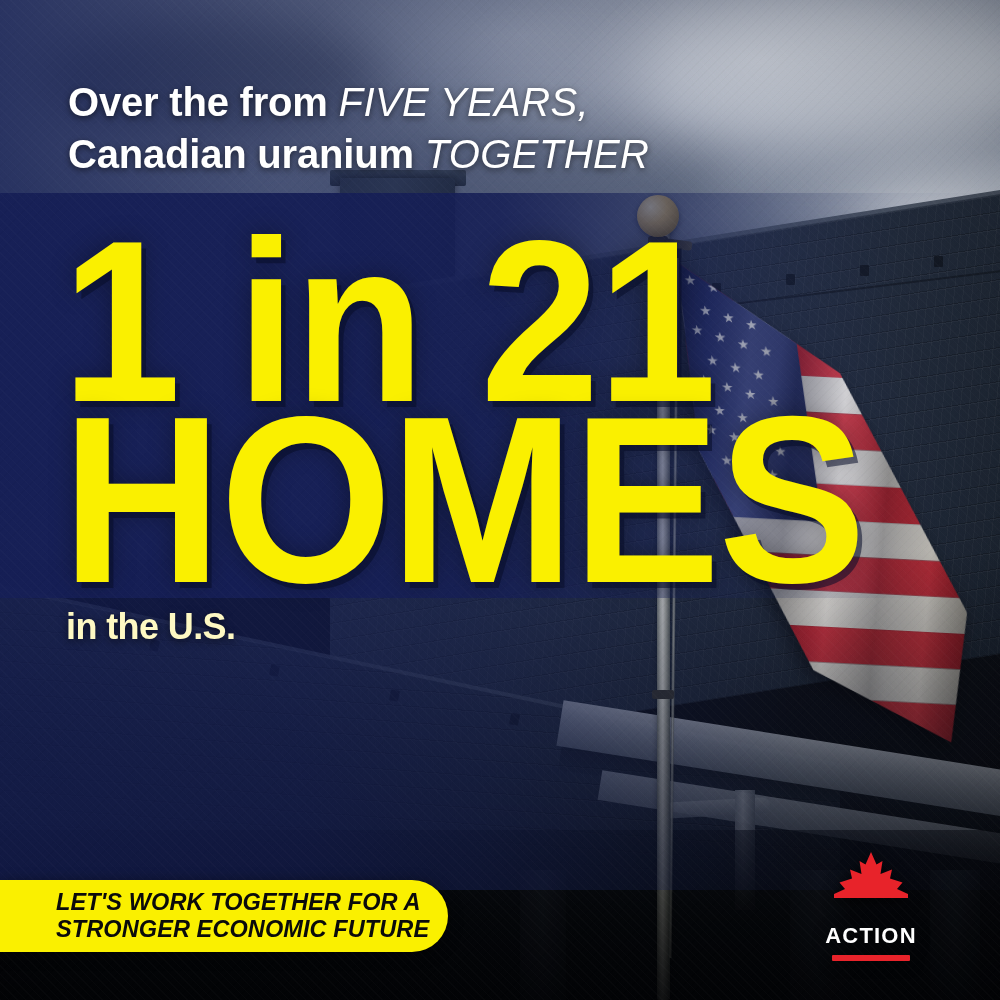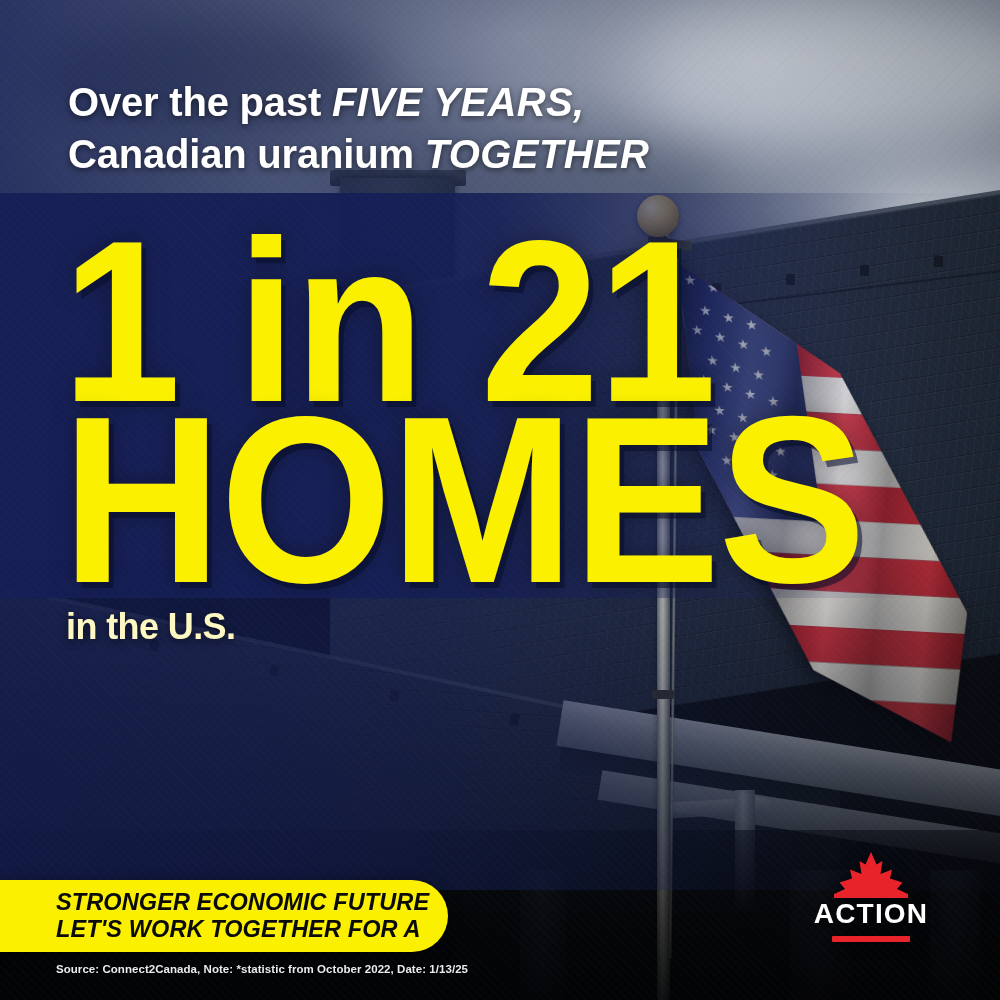--- a/index.html
+++ b/index.html
@@ -253,21 +253,21 @@
 
   
   .kicker {
     position:absolute; left:68px; top:76px; width:720px;
     color:#fff;
     font-size:40px; line-height:1.30;
     font-weight:700;
     letter-spacing:-.2px;
     text-shadow:0 2px 6px rgba(0,0,0,.55);
   }
-  .kicker em { font-style:italic; font-weight:700; letter-spacing:.4px; }
+  .kicker em { font-style:italic; font-weight:400; letter-spacing:.4px; }
 
   .bignum, .bigword {
     position:absolute; left:62px;
     color:#FAF000;
     font-weight:700;
     font-stretch:condensed;
     letter-spacing:-2px;
     line-height:.82;
     text-shadow:5px 6px 0 rgba(8,12,40,.55), 0 0 26px rgba(0,0,0,.35);
     white-space:nowrap;
@@ -313,21 +313,21 @@
     position:absolute; right:38px; top:852px;
     width:182px;
     display:flex; flex-direction:column; align-items:center;
     filter:drop-shadow(0 2px 7px rgba(0,0,0,.75));
   }
   .leaf { width:74px; height:46px; display:block; margin-bottom:2px; }
   .logo-word {
     color:#fff; font-weight:800; font-size:33px;
     letter-spacing:1.2px; line-height:1.03; text-align:center;
   }
-  .logo-word.second { font-size:28px; }
+  .logo-word.second { font-size:22px;margin-top:25px; }
   .logo-rule {
     width:78px; height:6px; background:#E8232A; margin-top:7px; border-radius:1px;
   }
 </style>
 </head>
 <body>
 
 <div id="poster">
 
   <div class="photo">
@@ -438,39 +438,38 @@
     <div class="photo-grade"></div>
   </div>
 
   <div class="band-top"></div>
   <div class="band-strong"></div>
   <div class="band-soft"></div>
   <div class="texture"></div>
 
   <div class="kicker">
     <div>
-      <span>Over the past </span><em>FIVE YEARS,</em>
+      <span>Over the from </span><em>FIVE YEARS,</em>
     </div>
     <div>
       <span>Canadian uranium </span><em>TOGETHER</em>
     </div>
   </div>
 
   <div class="bignum">1 in 21</div>
   <div class="bigword">HOMES</div>
   <div class="subline">in the U.S.</div>
 
   <div class="cta">
     <div class="cta-text">
+      <div>LET'S WORK TOGETHER FOR A</div>
       <div>STRONGER ECONOMIC FUTURE</div>
-      <div>LET'S WORK TOGETHER FOR A</div>
     </div>
   </div>
 
-  <div class="source">Source: Connect2Canada, Note: *statistic from October 2022, Date: 1/13/25</div>
 
   <div class="logo">
     <svg class="leaf" viewBox="0 0 74 46" aria-hidden="true">
       <path d="M37 0 L42.5 12.5 L48.5 9 L46.5 22 L58 17.5 L56 26.5 L68.5 30.5 L63 37 L74 42 L74 46 L0 46 L0 42 L11 37 L5.5 30.5 L18 26.5 L16 17.5 L27.5 22 L25.5 9 L31.5 12.5 Z" fill="#E8232A"></path>
     </svg>
     <div class="logo-word second">ACTION</div>
     <div class="logo-rule"></div>
   </div>
 
 </div>

